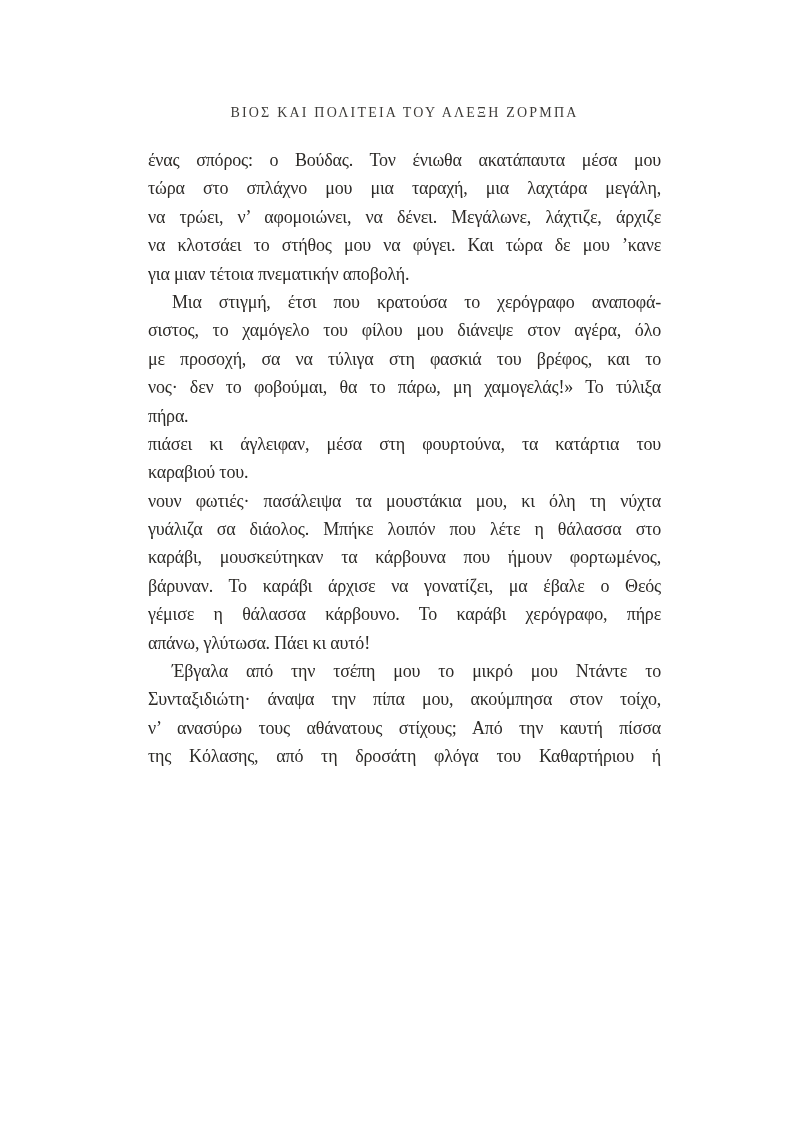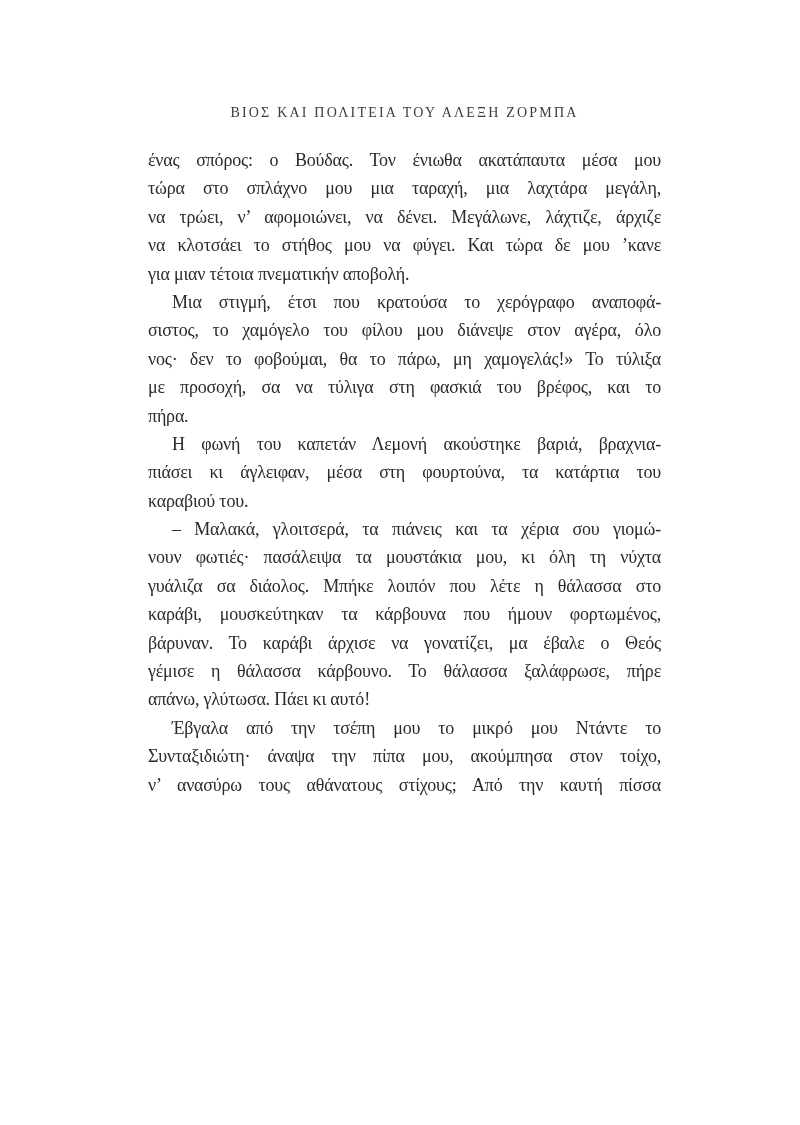--- a/index.html
+++ b/index.html
@@ -67,32 +67,30 @@
   <header class="running-head">ΒΙΟΣ ΚΑΙ ΠΟΛΙΤΕΙΑ ΤΟΥ ΑΛΕΞΗ ΖΟΡΜΠΑ</header>
 
   <main class="body-text">
       <div class="line">ένας σπόρος: ο Βούδας. Τον ένιωθα ακατάπαυτα μέσα μου</div>
       <div class="line">τώρα στο σπλάχνο μου μια ταραχή, μια λαχτάρα μεγάλη,</div>
       <div class="line">να τρώει, ν’ αφομοιώνει, να δένει. Μεγάλωνε, λάχτιζε, άρχιζε</div>
       <div class="line">να κλοτσάει το στήθος μου να φύγει. Και τώρα δε μου ’κανε</div>
       <div class="line lastline">για μιαν τέτοια πνεματικήν αποβολή.</div>
       <div class="line indent">Μια στιγμή, έτσι που κρατούσα το χερόγραφο αναποφά-</div>
       <div class="line">σιστος, το χαμόγελο του φίλου μου διάνεψε στον αγέρα, όλο</div>
+      <div class="line">με προσοχή, σα να τύλιγα στη φασκιά του βρέφος, και το</div>
       <div class="line">νος· δεν το φοβούμαι, θα το πάρω, μη χαμογελάς!» Το τύλιξα</div>
-      <div class="line">με προσοχή, σα να τύλιγα στη φασκιά του βρέφος, και το</div>
       <div class="line lastline">πήρα.</div>
-      <div class="line indent">Η φωνή του καπετάν Λεμονή ακούστηκε βαριά, βραχνια-</div>
       <div class="line">πιάσει κι άγλειφαν, μέσα στη φουρτούνα, τα κατάρτια του</div>
       <div class="line lastline">καραβιού του.</div>
-      <div class="line indent">– Μαλακά, γλοιτσερά, τα πιάνεις και τα χέρια σου γιομώ-</div>
       <div class="line">νουν φωτιές· πασάλειψα τα μουστάκια μου, κι όλη τη νύχτα</div>
       <div class="line">γυάλιζα σα διάολος. Μπήκε λοιπόν που λέτε η θάλασσα στο</div>
       <div class="line">καράβι, μουσκεύτηκαν τα κάρβουνα που ήμουν φορτωμένος,</div>
       <div class="line">βάρυναν. Το καράβι άρχισε να γονατίζει, μα έβαλε ο Θεός</div>
-      <div class="line">γέμισε η θάλασσα κάρβουνο. Το θάλασσα ξαλάφρωσε, πήρε</div>
+      <div class="line">γέμισε η θάλασσα κάρβουνο. Το καράβι χερόγραφο, πήρε</div>
       <div class="line lastline">απάνω, γλύτωσα. Πάει κι αυτό!</div>
       <div class="line indent">Έβγαλα από την τσέπη μου το μικρό μου Ντάντε το</div>
       <div class="line">Συνταξιδιώτη· άναψα την πίπα μου, ακούμπησα στον τοίχο,</div>
       <div class="line">ν’ ανασύρω τους αθάνατους στίχους; Από την καυτή πίσσα</div>
       <div class="line">της Κόλασης, από τη δροσάτη φλόγα του Καθαρτήριου ή</div>
     </main>
 
   <footer class="page-number">27</footer>
 </div>
 

